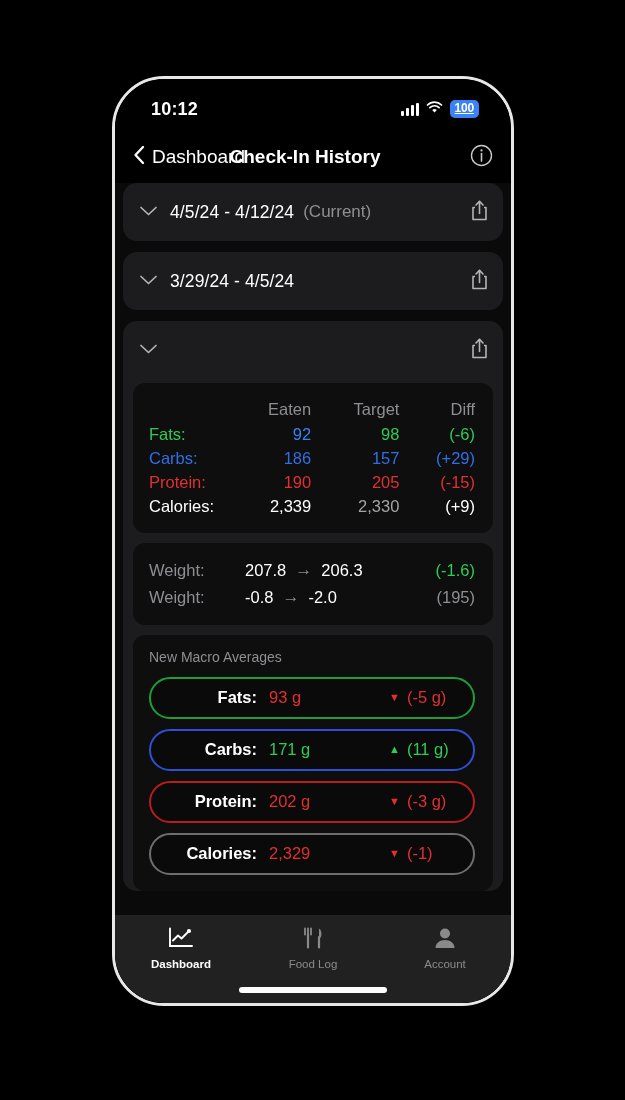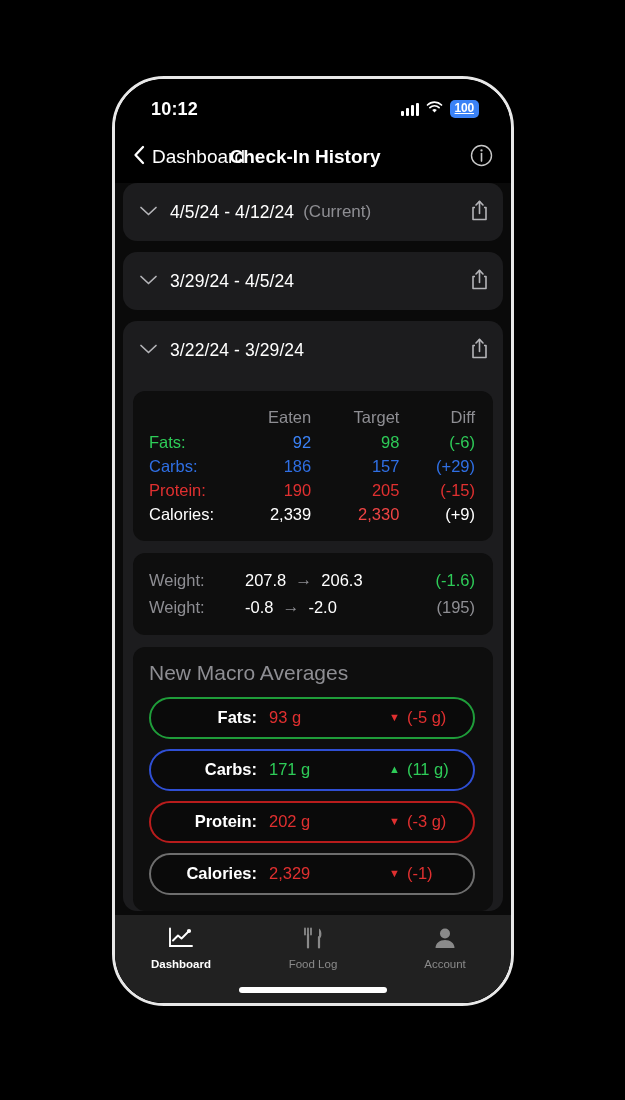--- a/index.html
+++ b/index.html
@@ -68,42 +68,42 @@
     display:flex; align-items:center; height:58px; padding:0 14px 0 16px;
     cursor:pointer;
   }
   .chev{ margin-right:12px; flex:0 0 auto; }
   .range{ color:#fff; font-size:17.5px; letter-spacing:.1px; }
   .range-sub{ color:#8e8e93; font-size:17px; margin-left:9px; }
   .share{ margin-left:auto; cursor:pointer; }
   
   .panel{
     background:#0e0e0e; border-radius:12px;
-    margin:12px 10px 10px 10px; padding:14px 18px 14px 16px;
+    margin:4px 10px 10px 10px; padding:14px 18px 14px 16px;
   }
   .card-expanded > .panel:first-of-type{ margin-top:2px; }
   
   table.macro{ width:100%; border-collapse:collapse; }
   table.macro td, table.macro th{
     font-size:16.5px; font-weight:400; padding:2.5px 0; text-align:right;
     white-space:nowrap;
   }
   table.macro th{ color:#8e8e93; font-weight:400; padding-bottom:4px; }
   table.macro .lbl{ text-align:left; }
   table.macro .c-eaten{ width:31%; }
   table.macro .c-target{ width:28%; }
   table.macro .c-diff{ width:24%; }
   
   .wrow{ display:flex; align-items:center; font-size:16.5px; padding:3.5px 0; }
   .wrow .wlabel{ color:#8e8e93; width:96px; flex:0 0 auto; }
   .wrow .wvals{ flex:1 1 auto; display:flex; align-items:center; gap:9px; color:#fff; }
   .wrow .arrow{ color:#8e8e93; font-size:17px; }
   .wrow .wdelta{ flex:0 0 auto; text-align:right; }
   
-  .panel-title{ color:#8e8e93; font-size:21px; margin-bottom:12px; }
+  .panel-title{ color:#8e8e93; font-size:14px; margin-bottom:12px; }
   .pill{
     display:flex; align-items:center; height:42px;
     border:2px solid #555; border-radius:21px;
     margin-bottom:10px; background:#0a0a0a; cursor:pointer;
   }
   .pill:last-child{ margin-bottom:2px; }
   .pill .p-label{
     color:#fff; font-size:16.5px; font-weight:700;
     width:118px; text-align:right; flex:0 0 auto; padding-right:12px;
   }
@@ -214,21 +214,20 @@
       </div>
     </div>
 
     <div class="card card-expanded">
       <div class="card-head">
         <span class="chev">
           <svg width="19" height="12" viewBox="0 0 19 12">
                 <path d="M2 2.5 9.5 9.5 17 2.5" stroke="#b4b4b8" stroke-width="1.7" fill="none" stroke-linecap="round" stroke-linejoin="round"></path>
               </svg>
         </span>
-        <span class="range">3/22/24 - 3/29/24</span>
         <span class="range-sub"></span>
         <span class="share">
           <svg width="19" height="23" viewBox="0 0 19 23">
                 <path d="M5 8.5H3v12h13v-12h-2" stroke="#b4b4b8" stroke-width="1.6" fill="none" stroke-linejoin="round"></path>
                 <path d="M9.5 14.5V2.5" stroke="#b4b4b8" stroke-width="1.6" stroke-linecap="round"></path>
                 <path d="M6 6 9.5 2.4 13 6" stroke="#b4b4b8" stroke-width="1.6" fill="none" stroke-linecap="round" stroke-linejoin="round"></path>
               </svg>
         </span>
       </div>
 
@@ -255,21 +254,21 @@
           </tr>
           <tr>
             <td class="lbl" style="color: rgb(224, 48, 48);">Protein:</td>
             <td style="color: rgb(224, 48, 48);">190</td>
             <td style="color: rgb(224, 48, 48);">205</td>
             <td style="color: rgb(224, 48, 48);">(-15)</td>
           </tr>
           <tr>
             <td class="lbl" style="color: rgb(255, 255, 255);">Calories:</td>
             <td style="color: rgb(255, 255, 255);">2,339</td>
-            <td style="color: #ef4444;">2,330</td>
+            <td style="color: #a3a3a3;">2,330</td>
             <td style="color: rgb(255, 255, 255);">(+9)</td>
           </tr>
         </tbody>
             </table>
       </div>
 
       <div class="panel">
         <div class="wrow">
           <span class="wlabel">Weight:</span>
           <span class="wvals">

